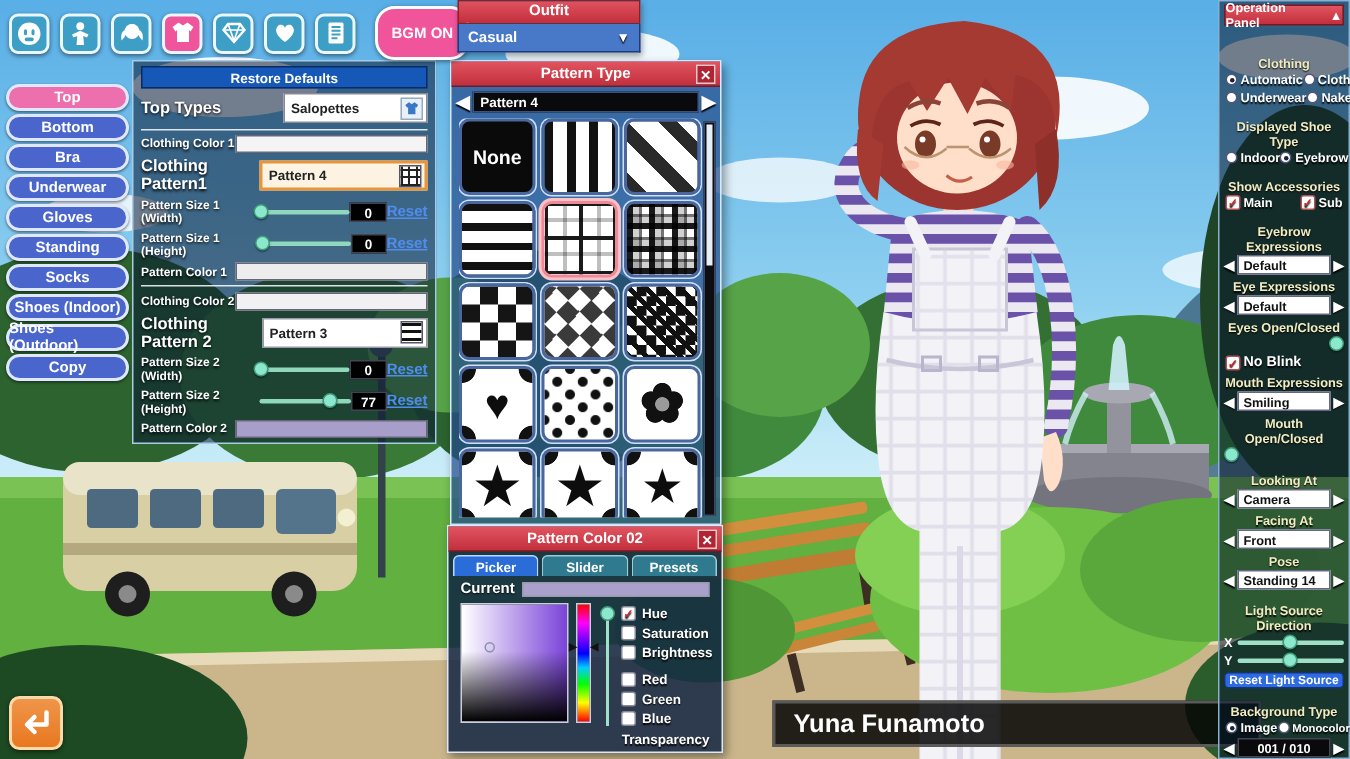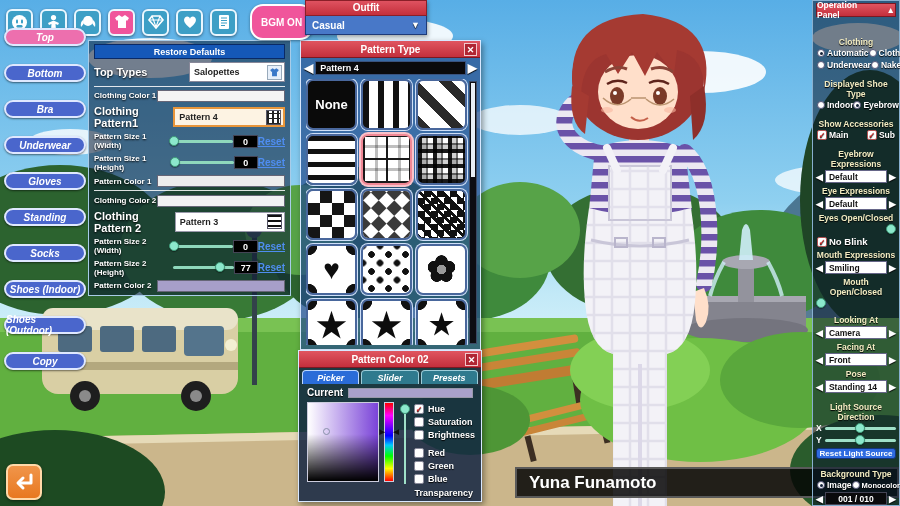--- a/index.html
+++ b/index.html
@@ -18,21 +18,21 @@
     color:#fff;font-size:10px;display:flex;align-items:center;margin-left:6px;box-shadow:0 1px 3px rgba(0,0,0,.4);}
 
   
   .outfit{position:absolute;left:305px;top:0;width:122px;z-index:30;box-shadow:1px 2px 4px rgba(0,0,0,.35);}
   .outfit-h{background:linear-gradient(#df5260,#c42f3c);border:1px solid #8a1f28;color:#fff;font-size:10px;
     text-align:center;height:16px;line-height:14px;}
   .outfit-b{background:#4878c8;border:1px solid #1e3a78;border-top:none;height:19px;display:flex;
     align-items:center;justify-content:space-between;color:#fff;font-size:10px;padding:0 6px;}
 
   
-  .sidebar{position:absolute;left:4px;top:28px;width:82px;display:flex;flex-direction:column;gap:18px;z-index:30;font-style:italic;}
+  .sidebar{position:absolute;left:4px;top:56px;width:82px;display:flex;flex-direction:column;gap:2px;z-index:30;}
   .side-btn{height:18px;background:#4a66cc;border:2px solid #dfe8ff;border-radius:9px;color:#fff;
     font-size:10px;display:flex;align-items:center;justify-content:center;box-shadow:0 1px 2px rgba(0,0,0,.5);}
   .side-btn.active{background:#ed6fae;}
 
   
   .main-panel{position:absolute;left:88px;top:40px;width:203px;height:256px;background:rgba(8,24,50,.55);
     border:1px solid #a8cce8;padding:3px 5px;display:flex;flex-direction:column;justify-content:space-between;z-index:20;}
   .restore{height:15px;background:#1558b8;border:1px solid #0a2a66;color:#fff;font-size:9px;
     display:flex;align-items:center;justify-content:center;}
   .mrow{display:flex;align-items:center;justify-content:space-between;}
@@ -100,21 +100,21 @@
     radial-gradient(circle 6px at 40% 63%,#111 6px,transparent 6.5px),
     radial-gradient(circle 6px at 34% 45%,#111 6px,transparent 6.5px),#fff;}
   .scrollbar{position:absolute;right:3px;top:40px;width:8px;bottom:5px;background:#0d0d12;border:1px solid #3a4a66;}
   .scroll-thumb{position:absolute;top:1px;left:1px;right:1px;height:36%;background:#e8eef5;}
 
   
   .color-win{position:absolute;left:298px;top:350px;width:184px;height:152px;background:rgba(16,34,66,.84);
     border:1px solid #d8e8ff;box-shadow:2px 3px 6px rgba(0,0,0,.4);z-index:26;}
   .tabs{display:flex;gap:2px;padding:2px 3px 0 3px;}
   .tab{flex:1;height:14px;font-size:9px;color:#fff;display:flex;align-items:center;justify-content:center;
-    background:#2f7a8e;border:1px solid #9cccd8;border-bottom:none;border-radius:4px 4px 0 0;font-style:italic;}
+    background:#2f7a8e;border:1px solid #9cccd8;border-bottom:none;border-radius:4px 4px 0 0;}
   .tab.active{background:#2a6cd8;border-color:#bcd8ff;}
   .current-row{display:flex;align-items:center;gap:5px;padding:3px 8px 1px 8px;color:#fff;font-size:10px;text-shadow:0 1px 1px #000;}
   .current-bar{flex:1;height:10px;border:1px solid #99a;}
   .picker-body{display:flex;gap:5px;padding:3px 6px 0 8px;}
   .sat-square{width:86px;height:80px;position:relative;border:1px solid #ccd;
     background:linear-gradient(to top,#000,rgba(0,0,0,0) 60%),linear-gradient(to right,#fff,#7a43d8);}
   .sat-cursor{position:absolute;left:22%;top:32%;width:7px;height:7px;border:1px solid #8890a8;border-radius:50%;}
   .hue-strip{width:11px;height:80px;border:1px solid #ccd;position:relative;
     background:linear-gradient(#f00,#f0f 16%,#70f 30%,#00f 42%,#0cf 54%,#0f0 68%,#ff0 84%,#f00);}
   .hue-mark{position:absolute;top:33%;font-size:7px;color:#111;line-height:5px;}
@@ -150,21 +150,21 @@
   .hslider{position:relative;height:3px;background:#9fe0c8;border-radius:2px;margin:5px 3px;}
   .lrow{display:flex;align-items:center;gap:3px;color:#fff;font-size:8.5px;margin:1px 0;}
   .lrow .hslider{flex:1;margin:0;}
   .op-div{height:1px;background:rgba(170,210,240,.8);margin:3px 0;}
   .reset-light{height:13px;background:#2e6be0;border:1px solid #14347a;border-radius:3px;color:#fff;font-size:8px;
     display:flex;align-items:center;justify-content:center;margin:2px 0;}
   .bg-count{flex:1;height:13px;background:#0a0a0c;border:1px solid #445;color:#fff;font-size:8.5px;
     display:flex;align-items:center;justify-content:center;}
 
   
-  .name-plate{position:absolute;left:515px;top:467px;width:384px;height:31px;background:rgba(5,5,5,.85);
+  .name-plate{position:absolute;left:515px;top:467px;width:326px;height:31px;background:rgba(5,5,5,.85);
     border:2px solid #5a5a5a;color:#fff;font-size:17px;display:flex;align-items:center;padding-left:12px;z-index:15;}
   .exit-btn{position:absolute;left:6px;bottom:6px;width:36px;height:36px;background:linear-gradient(#f0954a,#e87820);
     border:2px solid #ffd9a8;border-radius:7px;display:flex;align-items:center;justify-content:center;
     box-shadow:0 1px 3px rgba(0,0,0,.5);z-index:30;}
   .bg-scene,.character-layer{position:absolute;inset:0;z-index:1;}
   .character-layer{z-index:5;}
 </style>
 </head>
 <body>
 

